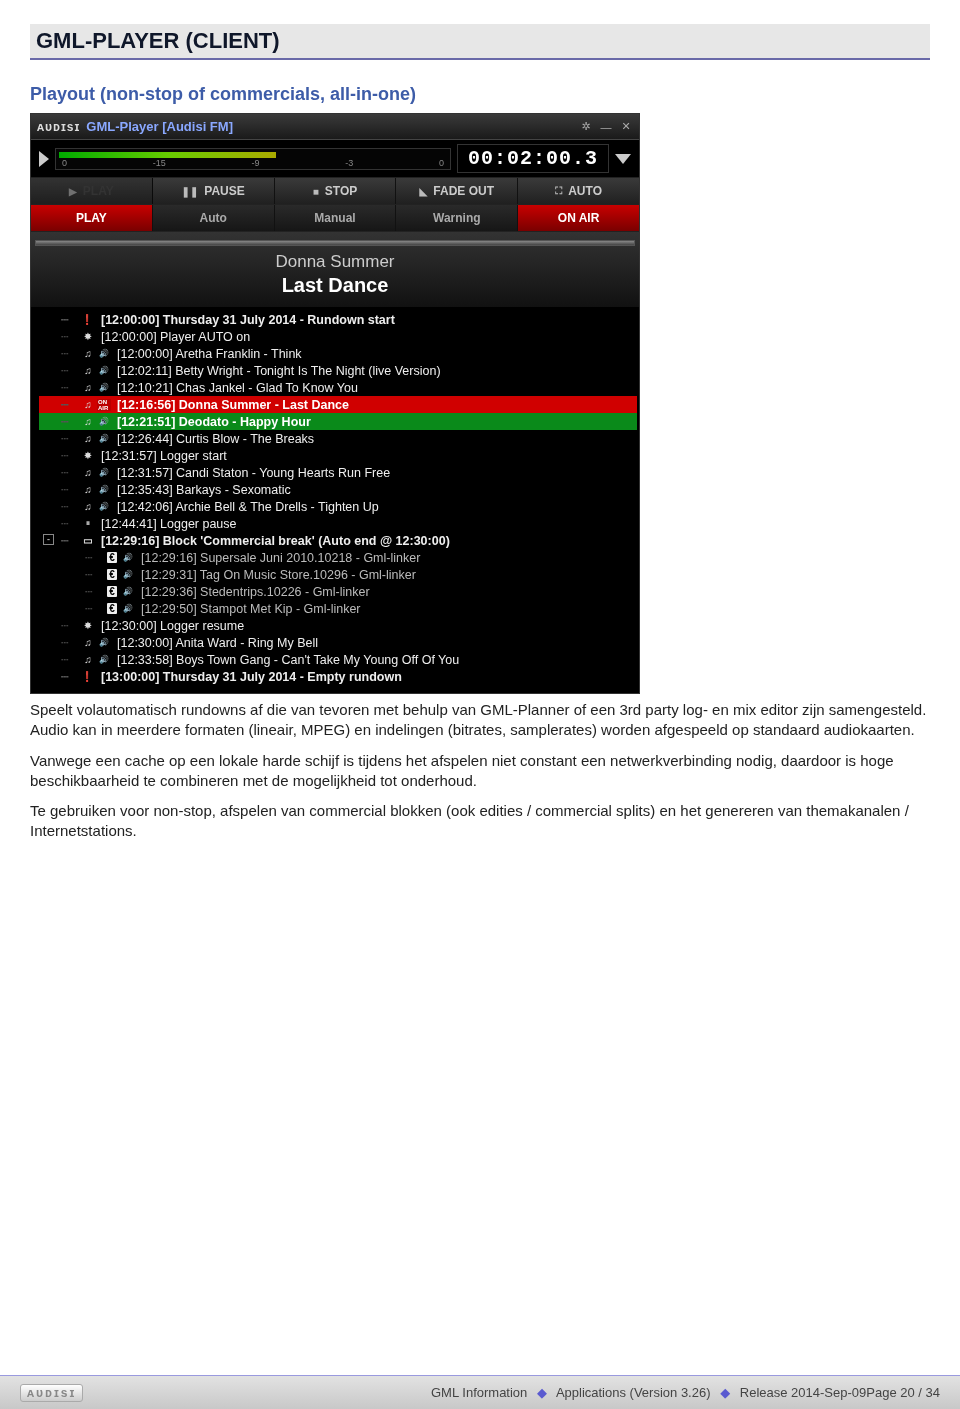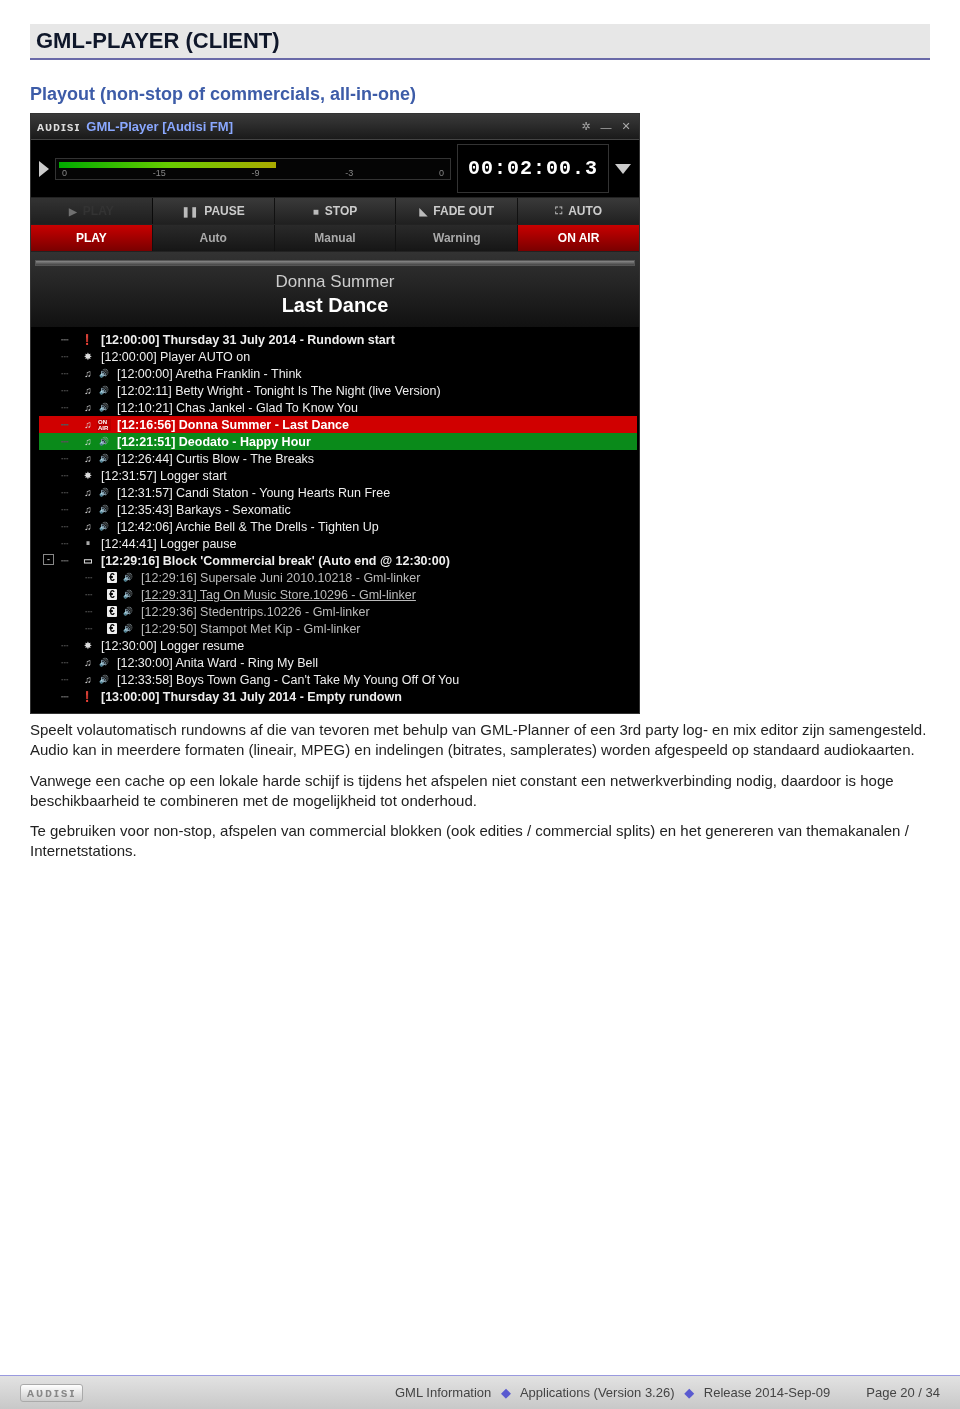--- a/index.html
+++ b/index.html
@@ -91,21 +91,21 @@
     flex: 1; height: 22px; background: #050505; border: 1px solid #333;
     position: relative;
   }
   .meter-ticks {
     position: absolute; bottom: 1px; left: 6px; right: 6px;
     display: flex; justify-content: space-between; font-size: 9px; color: #888;
   }
   .meter-bar { position:absolute; top:3px; left:3px; height:6px; width:55%; background:linear-gradient(90deg,#0a0,#6c0,#aa0);}
   .timecode {
     background: #000; border: 1px solid #333;
-    padding: 12px 10px; font-size: 20px; font-weight: bold;
+    padding: 2px 10px; font-size: 20px; font-weight: bold;
     color: #fff; font-family: "Courier New", monospace;
     letter-spacing: 1px;
   }
 
   .transport-row, .status-row {
     display: flex; border-top: 1px solid #222;
   }
   .t-btn, .s-btn {
     flex: 1; text-align: center;
     padding: 6px 4px;
@@ -179,21 +179,21 @@
     padding: 0 20px;
   }
   .footer .f-logo {
     font-weight:bold; letter-spacing:2px; color:#888;
     font-family: Verdana,sans-serif; font-size:12px;
     border:1px solid #aaa; padding:1px 6px; border-radius:3px;
     background:linear-gradient(#fff,#ccc);
   }
   .footer .f-center { flex:1; text-align:right; }
   .footer .dot { color:#5a5ad0; margin:0 6px; }
-  .footer .f-right { text-align:left;margin-left:36px; }
+  .footer .f-right { text-align:left; }
 </style>
 </head>
 <body>
 
 <div class="page">
   <div class="doc-title">GML-PLAYER (CLIENT)</div>
 
   <div class="subtitle">Playout (non-stop of commercials, all-in-one)</div>
 
   <div class="player">
@@ -346,21 +346,21 @@
         <div class="r-row indent2 gray">
           <span class="tree-dash">┄</span>
           <span class="ico euro"></span>
           <span class="ico spk"></span>
           <span style="margin-left: 4px;">[12:29:16] Supersale Juni 2010.10218 - Gml-linker</span>
         </div>
         <div class="r-row indent2 gray">
           <span class="tree-dash">┄</span>
           <span class="ico euro"></span>
           <span class="ico spk"></span>
-          <span style="margin-left: 4px; text-decoration: underline;">[12:29:31] Tag On Music Store.10296 - Gml-linker</span>
+          <span style="margin-left: 4px;">[12:29:31] Tag On Music Store.10296 - Gml-linker</span>
         </div>
         <div class="r-row indent2 gray">
           <span class="tree-dash">┄</span>
           <span class="ico euro"></span>
           <span class="ico spk"></span>
           <span style="margin-left: 4px;">[12:29:36] Stedentrips.10226 - Gml-linker</span>
         </div>
         <div class="r-row indent2 gray">
           <span class="tree-dash">┄</span>
           <span class="ico euro"></span>

